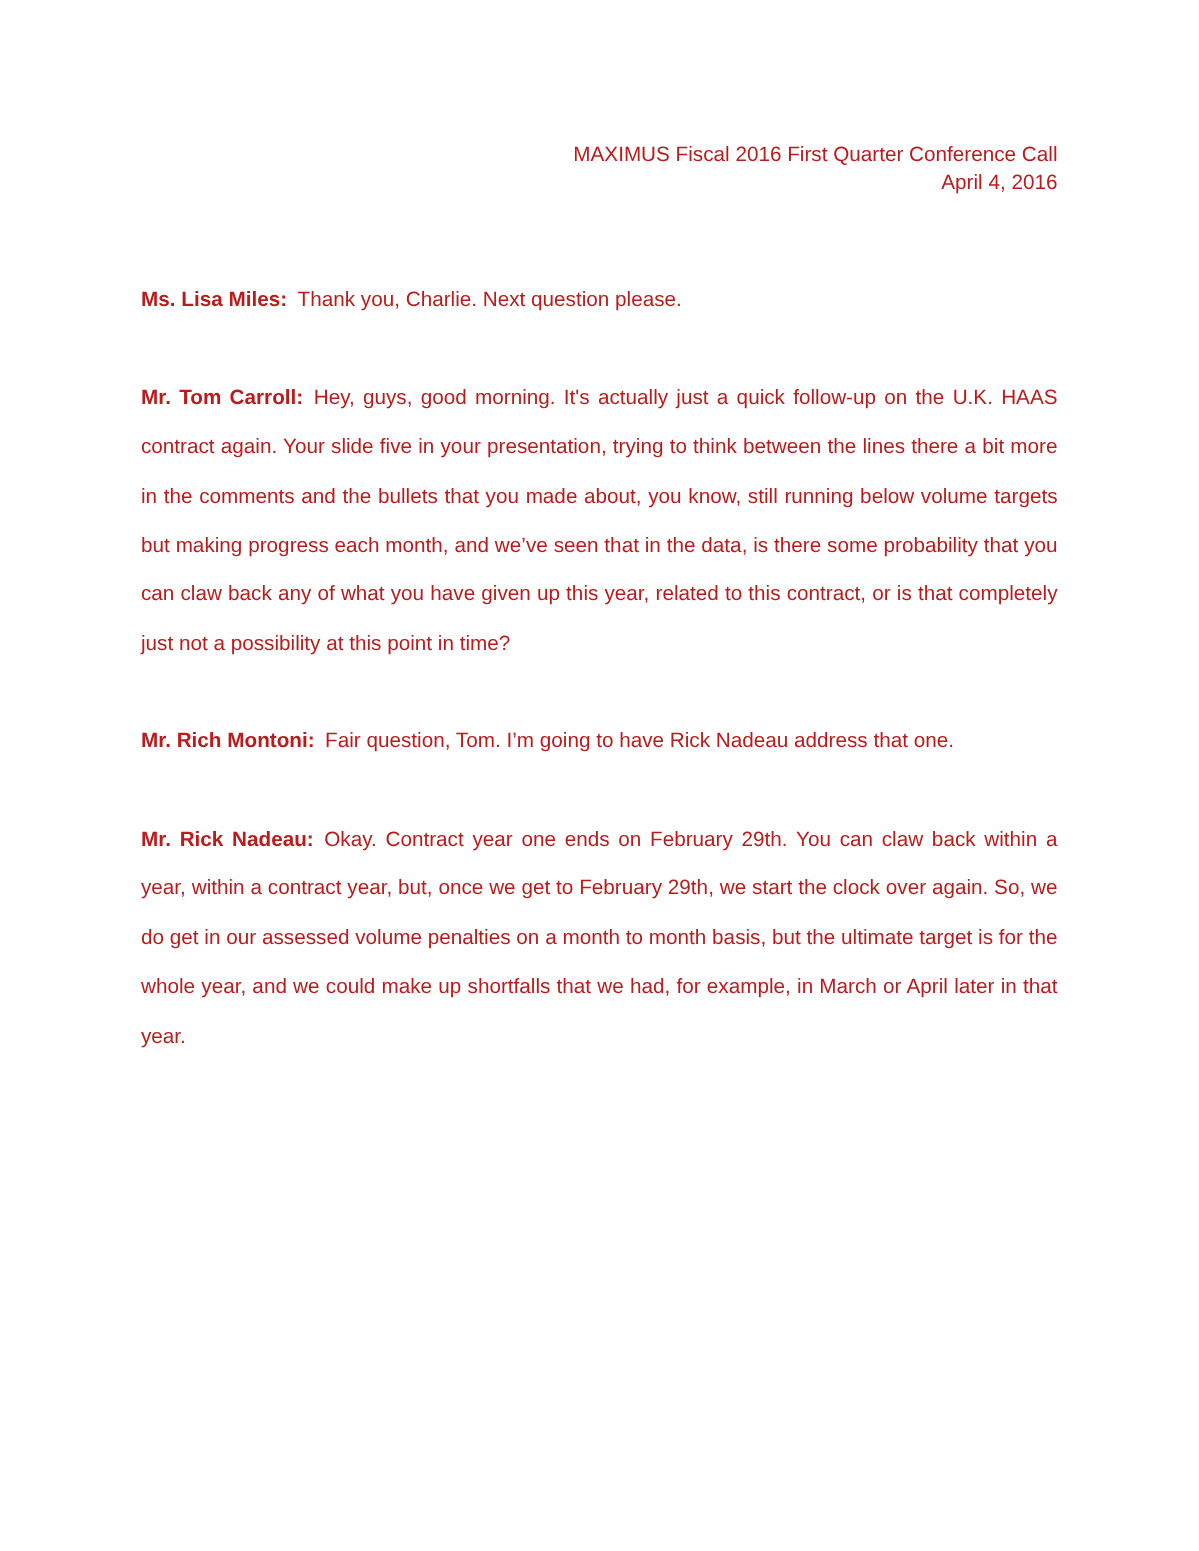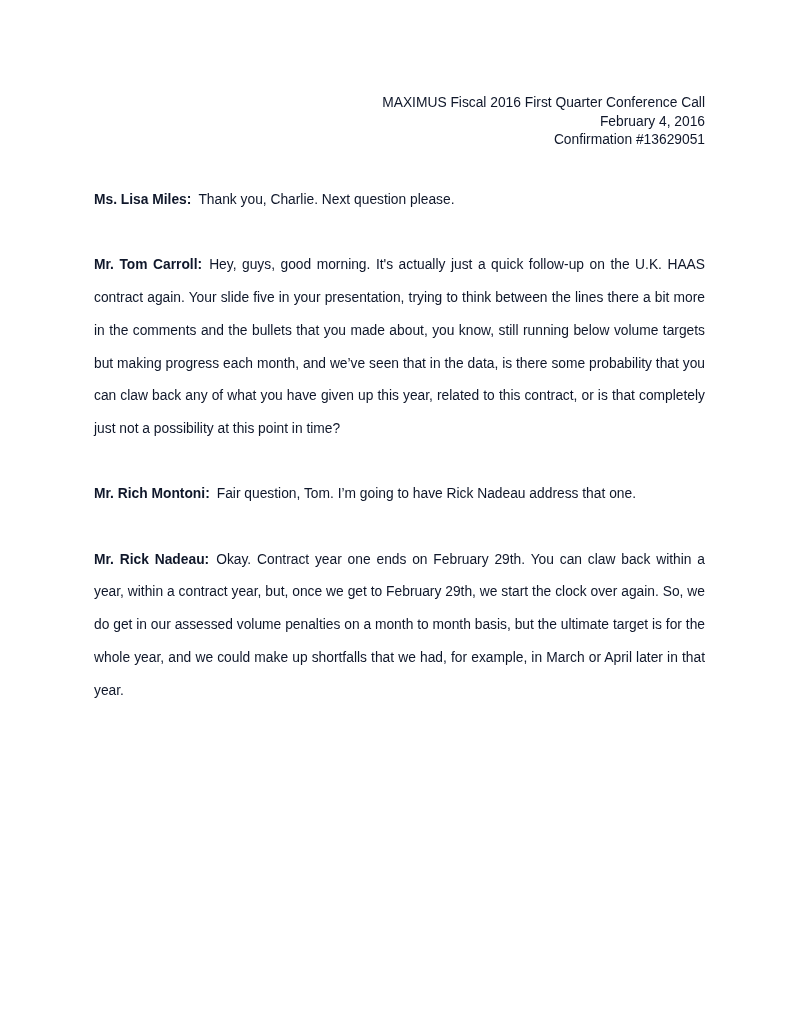--- a/index.html
+++ b/index.html
@@ -5,21 +5,21 @@
   html, body {
     margin: 0;
     padding: 0;
     background: #ffffff;
   }
   .page {
     position: relative;
     width: 799px;
     height: 1034px;
     background: #ffffff;
-    color: #0f172a;
+    color: #b91c1c;
     font-family: "Liberation Sans", sans-serif;
     overflow: hidden;
   }
   .doc-header {
     position: absolute;
     top: 94px;
     left: 94px;
     right: 94px;
     text-align: right;
     font-size: 13.8px;
@@ -43,22 +43,21 @@
     padding-right: 7px;
   }
 </style>
 </head>
 <body>
 
 <div class="page">
 
   <div class="doc-header">
     <div>MAXIMUS Fiscal 2016 First Quarter Conference Call</div>
-    <div>February 4, 2016</div>
-    <div>Confirmation #13629051</div>
+    <div>April 4, 2016</div>
   </div>
 
   <div class="doc-body">
 
 
     <p><strong class="speaker">Ms. Lisa Miles:</strong><span>Thank you, Charlie. Next question please.</span></p>
 
 
     <p><strong class="speaker">Mr. Tom Carroll:</strong><span>Hey, guys, good morning. It's actually just a quick follow-up on the U.K. HAAS contract again. Your slide five in your presentation, trying to think between the lines there a bit more in the comments and the bullets that you made about, you know, still running below volume targets but making progress each month, and we’ve seen that in the data, is there some probability that you can claw back any of what you have given up this year, related to this contract, or is that completely just not a possibility at this point in time?</span></p>
 

